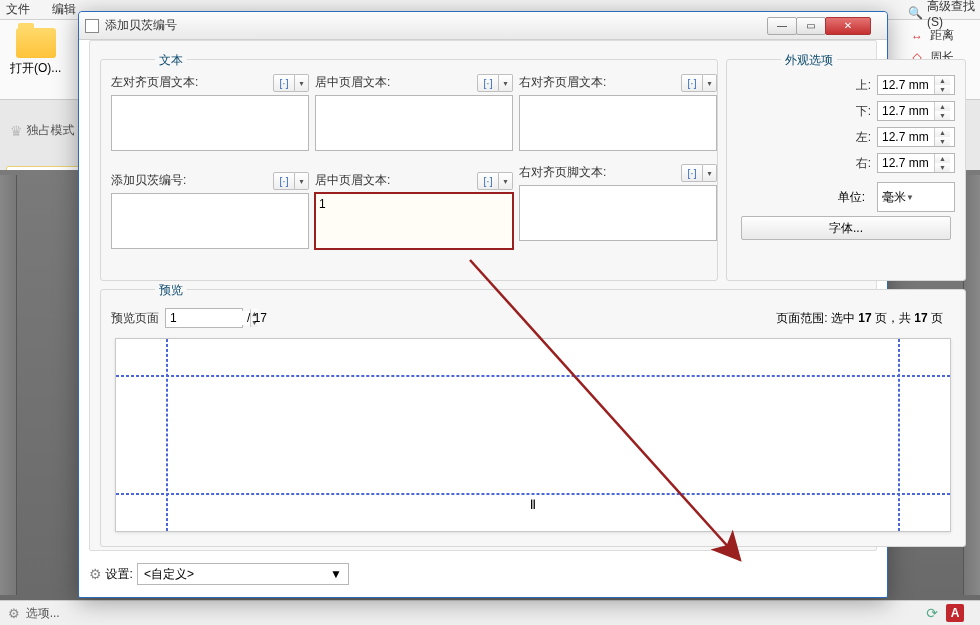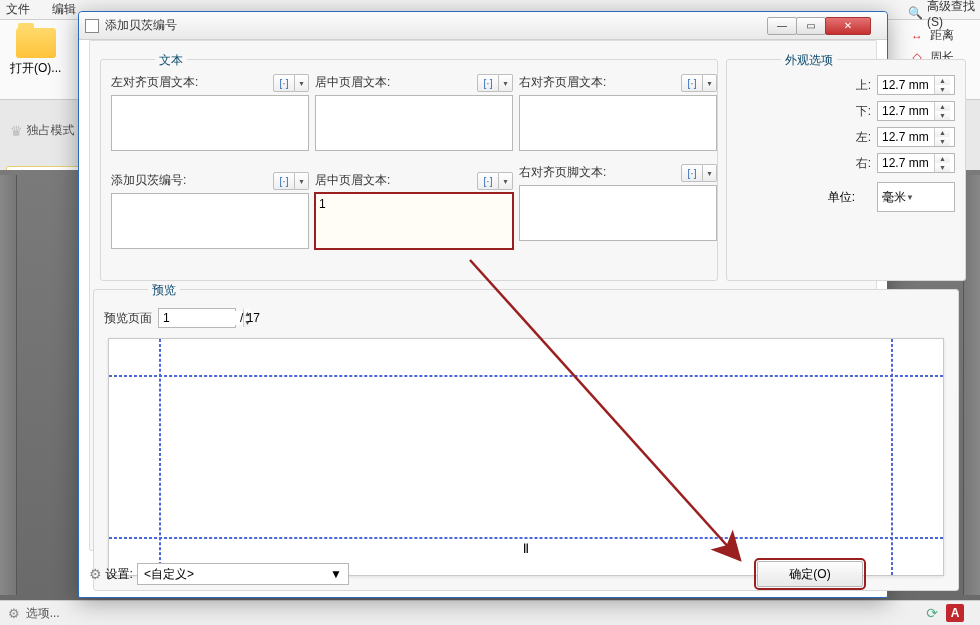--- a/index.html
+++ b/index.html
@@ -39,21 +39,21 @@
 .win-btn + .win-btn { margin-left:-1px;}
 .win-close { width:46px; background:linear-gradient(#e57373,#c53030); border-color:#a33; color:#fff; border-radius:2px 2px 2px 2px;}
 
 .dlg-body { position:absolute; inset:28px 10px 46px 10px; background:#f7f7f7; border:1px solid #ddd; border-radius:2px; }
 
 
 .group { position:absolute; border:1px solid #d8d8d8; border-radius:3px; background:#f7f7f7;}
 .group-title { position:absolute; top:-8px; left:10px; background:#f7f7f7; padding:0 4px; color:#0c4a6e;margin-left:44px;}
 .g-text { left:10px; top:18px; width:618px; height:222px;}
 .g-appear { left:636px; top:18px; width:240px; height:222px;}
-.g-preview { left:3px; top:248px; width:866px; height:302px;}
+.g-preview { left:10px; top:248px; width:866px; height:258px;}
 
 
 .slot { position:absolute; }
 .slot-label { color:#333; margin-bottom:2px; display:block;}
 .slot-top { display:flex; justify-content:space-between; align-items:flex-start; margin-bottom:2px;}
 .insert-btn { display:flex; align-items:center;}
 .ib-main { width:22px; height:18px; border:1px solid #bfbfbf; border-radius:2px 0 0 2px; background:linear-gradient(#fff,#eee); display:flex; align-items:center; justify-content:center; color:#2e66b8; font-size:10px;}
 .ib-drop { width:14px; height:18px; border:1px solid #bfbfbf; border-left:none; border-radius:0 2px 2px 0; background:linear-gradient(#fff,#eee); display:flex; align-items:center; justify-content:center; color:#555; font-size:8px;}
 .ta { width:198px; height:56px; border:1px solid #b7b7b7; background:#fff; resize:none; padding:3px; font-size:12px;}
 .ta.active { outline:2px solid #9a1f1f; outline-offset:-1px; border-color:#9a1f1f; background:#fffdf5;}
@@ -66,21 +66,21 @@
 .slot-fr{left:418px; top:104px;}
 
 
 .margin-row { position:absolute; right:10px; height:22px; display:flex; align-items:center; gap:6px;}
 .margin-row .ml { width:24px; text-align:right; color:#333;}
 .spin { width:78px; height:20px; border:1px solid #b7b7b7; background:#fff; display:flex; align-items:center;}
 .spin input { border:none; width:56px; padding:0 4px; font-size:12px; outline:none;}
 .spin .sp-b { width:16px; display:flex; flex-direction:column;}
 .sp-b span{height:9px; border-left:1px solid #ccc; display:flex; align-items:center; justify-content:center; font-size:7px; color:#555; background:linear-gradient(#fff,#eee);}
 .mr-top{top:14px;} .mr-bot{top:40px;} .mr-left{top:66px;} .mr-right{top:92px;}
-.unit-row{position:absolute; right:10px; top:122px; display:flex; align-items:center; gap:22px;}
+.unit-row{position:absolute; right:10px; top:122px; display:flex; align-items:center; gap:12px;}
 .sel { width:78px; height:20px; border:1px solid #b7b7b7; background:#fff; display:flex; align-items:center; padding:14px 4px;}
 .sel .dd{font-size:8px;color:#555;}
 .font-btn { position:absolute; left:14px; right:14px; top:156px; height:24px; border:1px solid #b7b7b7; border-radius:2px; background:linear-gradient(#fefefe,#e9e9e9); display:flex; align-items:center; justify-content:center;}
 
 
 .pv-row { position:absolute; left:0; right:0; top:16px; height:24px; display:flex; align-items:center; padding:0 10px;}
 .pv-label{color:#333; margin-right:6px;}
 .pv-spin input{width:84px;}
 .pv-total{margin-left:4px;text-align:center;}
 .pv-range{ margin-left:auto; margin-right:12px;}
@@ -273,34 +273,38 @@
             </div>
           </div>
       </div>
       <div class="unit-row">
         <span>单位:</span>
         <div class="sel">
             <span>毫米</span>
             <span class="dd">▼</span>
           </div>
       </div>
+      <div class="font-btn">字体...</div>
     </div>
 
     <div class="group g-preview">
       <span class="group-title">预览</span>
       <div class="pv-row">
         <span class="pv-label">预览页面</span>
         <div class="spin pv-spin">
             <input value="1" style="">
             <div class="sp-b">
               <span>▲</span>
               <span>▼</span>
             </div>
           </div>
         <span class="pv-total">/ 17</span>
+        <span class="pv-range">
+          <span>页面范围: 选中 </span><b>17</b><span> 页，共 </span><b>17</b><span> 页</span>
+        </span>
       </div>
       <div class="page-preview">
         <div class="pp-margin pp-v1"></div>
         <div class="pp-margin pp-v2"></div>
         <div class="pp-margin pp-h1"></div>
         <div class="pp-margin pp-h2"></div>
         <div class="pp-num">Ⅱ</div>
       </div>
     </div>
   </div>
@@ -308,21 +312,20 @@
   <div class="dlg-bottom">
     <div class="settings-combo">
       <span class="gear">⚙</span>
       <span>设置:</span>
       <div class="combo">
           <span>&lt;自定义&gt;</span>
           <span class="dd">▼</span>
         </div>
     </div>
     <div class="spacer"></div>
-    <div class="btn ok">确定(O)</div>
     <div style="width:14px"></div>
   </div>
 </div>
 
 <div class="arrow" style="left:0;top:0;">
   <svg width="980" height="625">
     <defs>
         <marker id="ah" markerWidth="14" markerHeight="14" refX="11" refY="6" orient="auto">
           <path d="M0,0 L12,6 L0,12 L3,6 Z" fill="#9a1f1f"></path>
         </marker>

